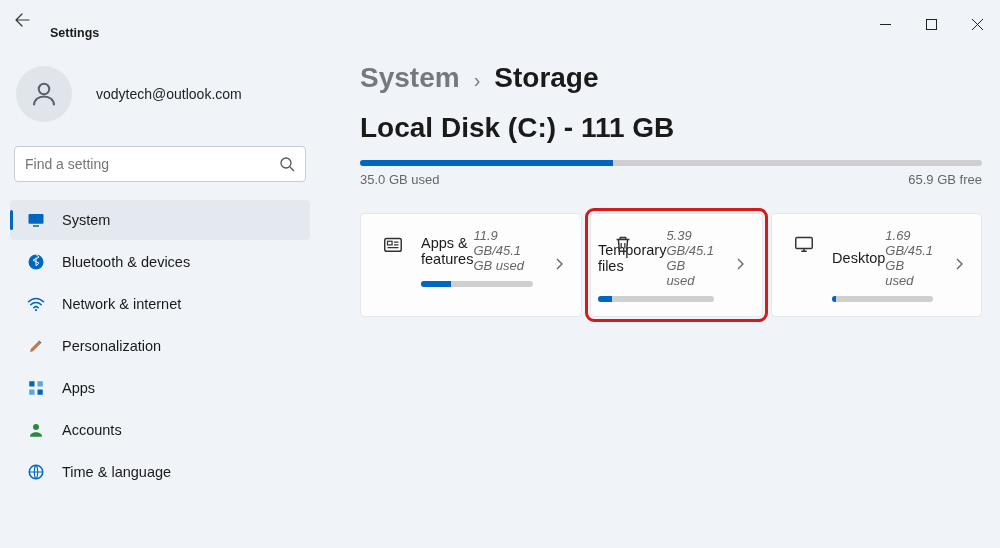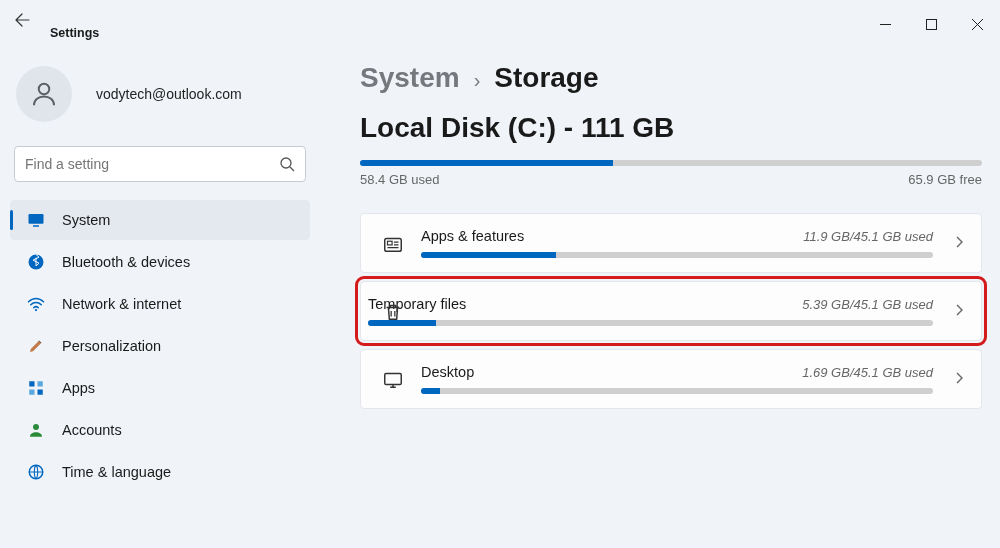--- a/index.html
+++ b/index.html
@@ -72,21 +72,21 @@
 
   .disk-title { font-size:28px; font-weight:600; margin-bottom:16px; }
 
   .big-bar {
     height:6px; width:100%; background:#cfcfcf; border-radius:3px; overflow:hidden;
     margin-bottom:6px;
   }
   .big-bar-fill { height:100%; background:#0067c0; }
   .disk-stats { display:flex; justify-content:space-between; font-size:13px; color:#666; margin-bottom:26px; }
 
-  .category-list { display:flex; flex-direction:column; gap:8px; }
+  .category-list { display:flex; gap:8px; }
   .cat {
     background:#fdfdfe; border:1px solid #e3e6ea; border-radius:4px;
     padding:14px 48px 14px 60px; position:relative; cursor:pointer;
   }
   .cat.highlighted { outline:3px solid #d41a1a; outline-offset:2px;padding-left:7px; }
   .cat-icon { position:absolute; left:20px; top:18px; width:24px; height:24px; display:flex; align-items:center; justify-content:center; }
   .cat-header { display:flex; justify-content:space-between; align-items:center; margin-bottom:8px; }
   .cat-name { font-size:14.5px; }
   .cat-usage { font-size:13px; color:#666;font-style:italic; }
   .cat-bar { height:6px; background:#cfcfcf; border-radius:3px; overflow:hidden; }
@@ -219,21 +219,21 @@
     <span class="bc-sys">System</span>
     <span class="bc-chev">›</span>
     <span class="bc-sto">Storage</span>
   </div>
 
   <div class="disk-title">Local Disk (C:) - 111 GB</div>
   <div class="big-bar">
     <div class="big-bar-fill" style="width:40.6%"></div>
   </div>
   <div class="disk-stats">
-    <span>58.4 GB used</span>
+    <span>35.0 GB used</span>
     <span>65.9 GB free</span>
   </div>
 
   <div class="category-list">
 
     <div class="cat">
       <span class="cat-icon">
         <svg width="22" height="22" viewBox="0 0 24 24">
             <rect x="3" y="6" width="18" height="14" rx="2" fill="none" stroke="#333" stroke-width="1.6"></rect>
             <rect x="6" y="9" width="5" height="4" fill="none" stroke="#333" stroke-width="1.3"></rect>

